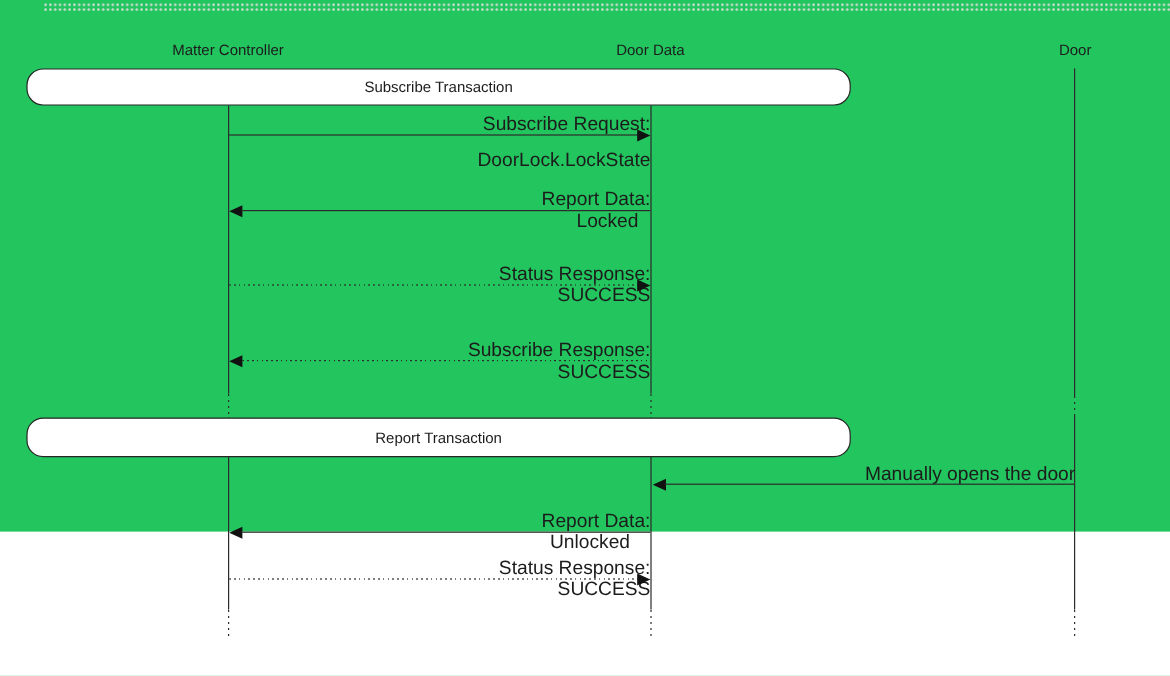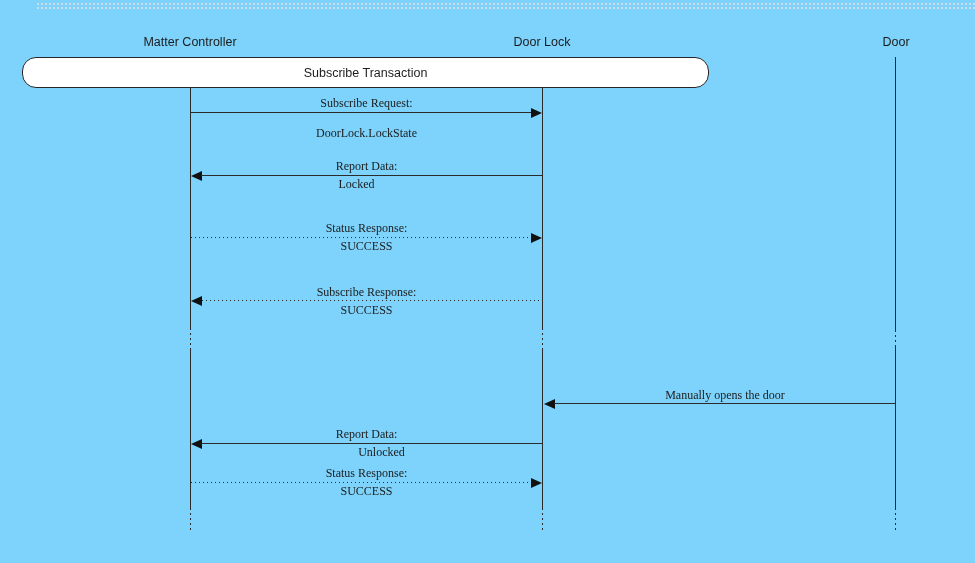--- a/index.html
+++ b/index.html
@@ -1,19 +1,19 @@
 <!DOCTYPE html>
 <html><head>
 <meta charset="utf-8">
 <style>
   * { margin: 0; padding: 0; box-sizing: border-box; }
   html, body { width: 975px; height: 563px; background: #ffffff; overflow: hidden; }
   body { font-family: "Liberation Sans", "DejaVu Sans", sans-serif; color: #1a1a1a; position: relative; }
 
-  .canvas { position: absolute; left: 0; top: 0; width: 975px; height: 563px; background: #7dd3fc; }
+  .canvas { position: absolute; left: 0; top: 0; width: 975px; height: 443px; background: #22c55e; }
 
   
   .top-band {
     position: absolute; left: 36px; top: 2px; width: 939px; height: 8px;
     background-image: radial-gradient(#dedede 1px, transparent 1.2px);
     background-size: 4px 4px;
     opacity: .85;
   }
 
   .participant-label {
@@ -47,33 +47,33 @@
     position: absolute; width: 0; height: 0;
     border-top: 5px solid transparent; border-bottom: 5px solid transparent;
     border-left: 11px solid #111111;
   }
   .ah-l {
     position: absolute; width: 0; height: 0;
     border-top: 5px solid transparent; border-bottom: 5px solid transparent;
     border-right: 11px solid #111111;
   }
   .m-label {
-    position: absolute; font-size: 12px; line-height: 15px; text-align: center;
-    color: #1c1c1c; white-space: nowrap; font-family: Liberation Serif, serif;
+    position: absolute; font-size: 16px; line-height: 15px; text-align: right;
+    color: #1c1c1c; white-space: nowrap;
   }
 </style>
 </head>
 <body>
 
 <div class="canvas">
 
   <div class="top-band"></div>
 
   <div class="participant-label" style="left:110px; width:160px;">Matter Controller</div>
-  <div class="participant-label" style="left:482px; width:120px;">Door Lock</div>
+  <div class="participant-label" style="left:482px; width:120px;">Door Data</div>
   <div class="participant-label" style="left:856px; width:80px;">Door</div>
 
   <div>
     <div class="ll" style="left:190px; top:88px;  height:240px;"></div>
     <div class="ll-dot" style="left:190px; top:328px; height:20px;"></div>
     <div class="ll" style="left:190px; top:348px; height:160px;"></div>
     <div class="ll-dot" style="left:190px; top:508px; height:22px;"></div>
   </div>
   <div>
     <div class="ll" style="left:542px; top:88px;  height:240px;"></div>
@@ -83,20 +83,23 @@
   </div>
   <div>
     <div class="ll" style="left:895px; top:57px;  height:273px;"></div>
     <div class="ll-dot" style="left:895px; top:330px; height:16px;"></div>
     <div class="ll" style="left:895px; top:346px; height:162px;"></div>
     <div class="ll-dot" style="left:895px; top:508px; height:22px;"></div>
   </div>
 
   <div class="frame" style="top:57px; height:31px;">
     <span class="frame-label">Subscribe Transaction</span>
+  </div>
+  <div class="frame" style="top:348px; height:33px;">
+    <span class="frame-label">Report Transaction</span>
   </div>
 
   <div class="msg">
     <div class="m-label" style="left:191px; width:351px; top:96px;">Subscribe Request:</div>
     <div class="m-label" style="left:191px; width:351px; top:126px;">DoorLock.LockState</div>
     <div class="m-line" style="left:191px; top:112px; width:341px;"></div>
     <div class="ah-r" style="left:531px; top:108px;"></div>
   </div>
 
   <div class="msg">
@@ -121,21 +124,21 @@
   </div>
 
   <div class="msg">
     <div class="m-label" style="left:554px; width:342px; top:388px;">Manually opens the door</div>
     <div class="ah-l" style="left:544px; top:399px;"></div>
     <div class="m-line" style="left:554px; top:403px; width:341px;"></div>
   </div>
 
   <div class="msg">
     <div class="m-label" style="left:191px; width:351px; top:427px;">Report Data:</div>
-    <div class="m-label" style="left:206px; width:351px; top:445px;">Unlocked</div>
+    <div class="m-label" style="left:174px; width:351px; top:445px;">Unlocked</div>
     <div class="ah-l" style="left:191px; top:439px;"></div>
     <div class="m-line" style="left:201px; top:443px; width:341px;"></div>
   </div>
 
   <div class="msg">
     <div class="m-label" style="left:191px; width:351px; top:466px;">Status Response:</div>
     <div class="m-label" style="left:191px; width:351px; top:484px;">SUCCESS</div>
     <div class="m-line-dot" style="left:191px; top:482px; width:341px;"></div>
     <div class="ah-r" style="left:531px; top:478px;"></div>
   </div>

